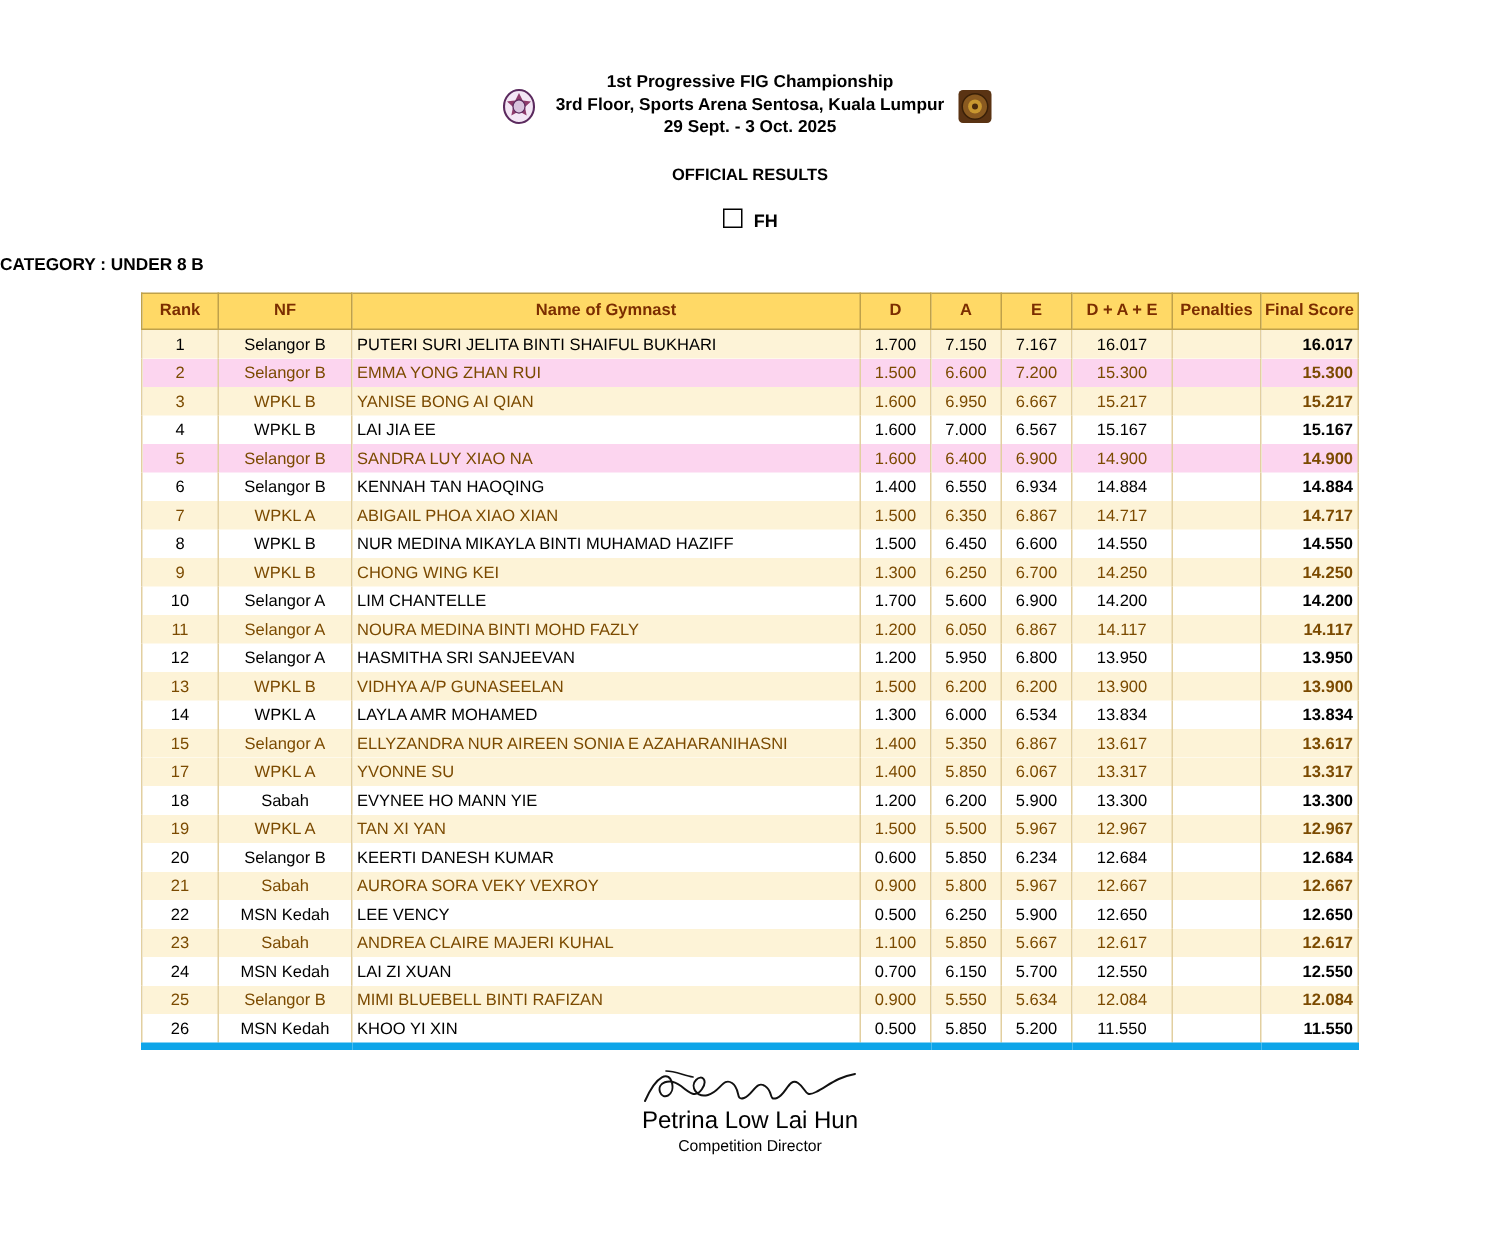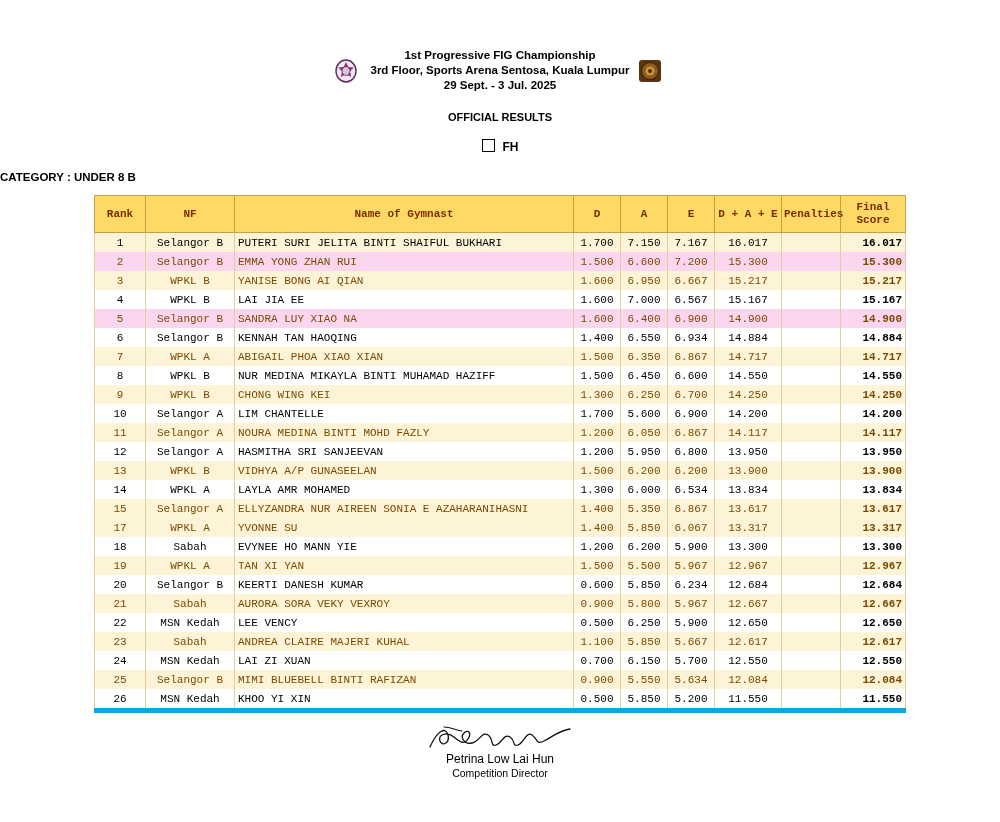--- a/index.html
+++ b/index.html
@@ -64,21 +64,20 @@
     margin-top: 17px;
     text-align: left;
     font-size: 11.5px;
     font-weight: bold;
   }
 
   
   .table-wrap {
     margin: 12px auto 0 auto;
     width: 812px;
-    font-family: Liberation Mono, monospace;
   }
   table.results {
     border-collapse: collapse;
     width: 100%;
     font-size: 11px;
     table-layout: fixed;
   }
   table.results th {
     background: #ffd966;
     color: #7b2d00;
@@ -123,21 +122,21 @@
   table.results tbody tr:first-child td { border-top: none; }
 
   
   .signature-block {
     margin: 8px auto 0 auto;
     width: 300px;
     text-align: center;
   }
   .sig-svg { display: block; margin: 0 auto; }
   .sig-name {
-    font-size: 12px;
+    font-size: 16px;
     margin-top: -3px;
   }
   .sig-role {
     font-size: 10.5px;
     margin-top: 1px;
   }
 </style>
 </head>
 <body>
 
@@ -156,21 +155,21 @@
       <rect x="2" y="2" width="22" height="22" rx="3" fill="#5a3313"></rect>
       <circle cx="13" cy="13" r="8.5" fill="#8a5a20" stroke="#3a2008" stroke-width="1"></circle>
       <circle cx="13" cy="13" r="4.6" fill="#c8972f"></circle>
       <circle cx="13" cy="13" r="2" fill="#4a2a0c"></circle>
     </svg>
   </span>
 
   <div class="title-lines">
     <div>1st Progressive FIG Championship</div>
     <div>3rd Floor, Sports Arena Sentosa, Kuala Lumpur</div>
-    <div>29 Sept. - 3 Jul. 2025</div>
+    <div>29 Sept. - 3 Oct. 2025</div>
   </div>
 </div>
 
 <div class="official-results">OFFICIAL RESULTS</div>
 
 <div class="apparatus-row">
   <span class="checkbox"></span><span>FH</span>
 </div>
 
 <div class="category-row">CATEGORY : UNDER 8 B</div>

